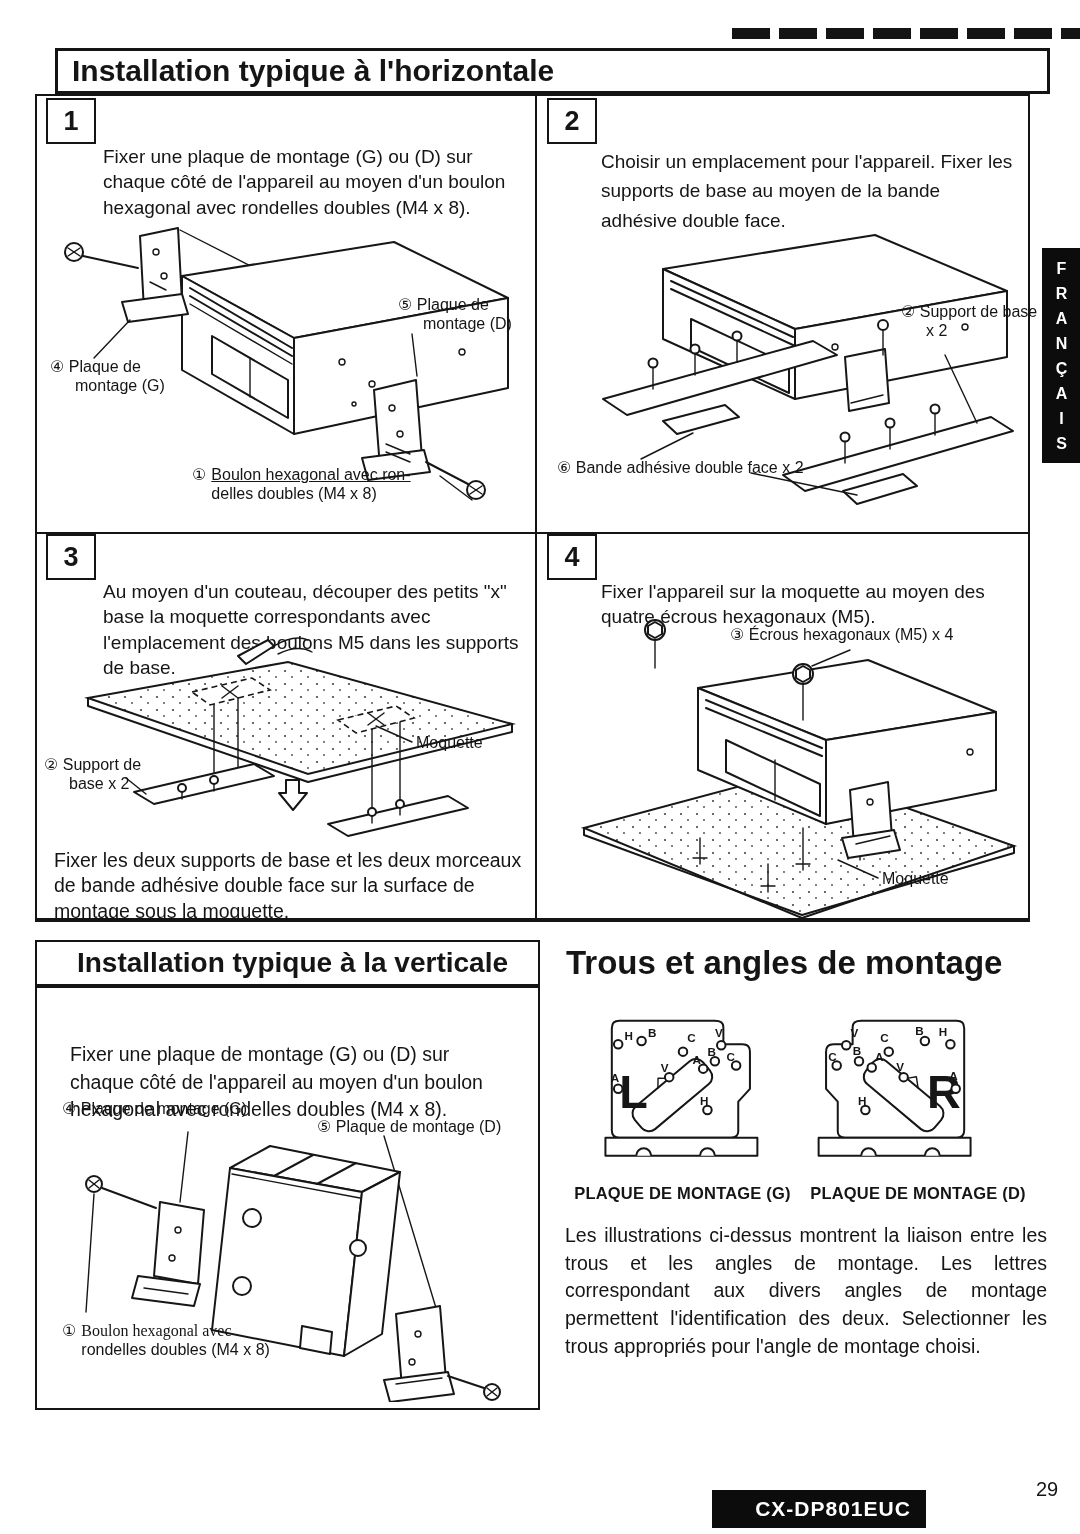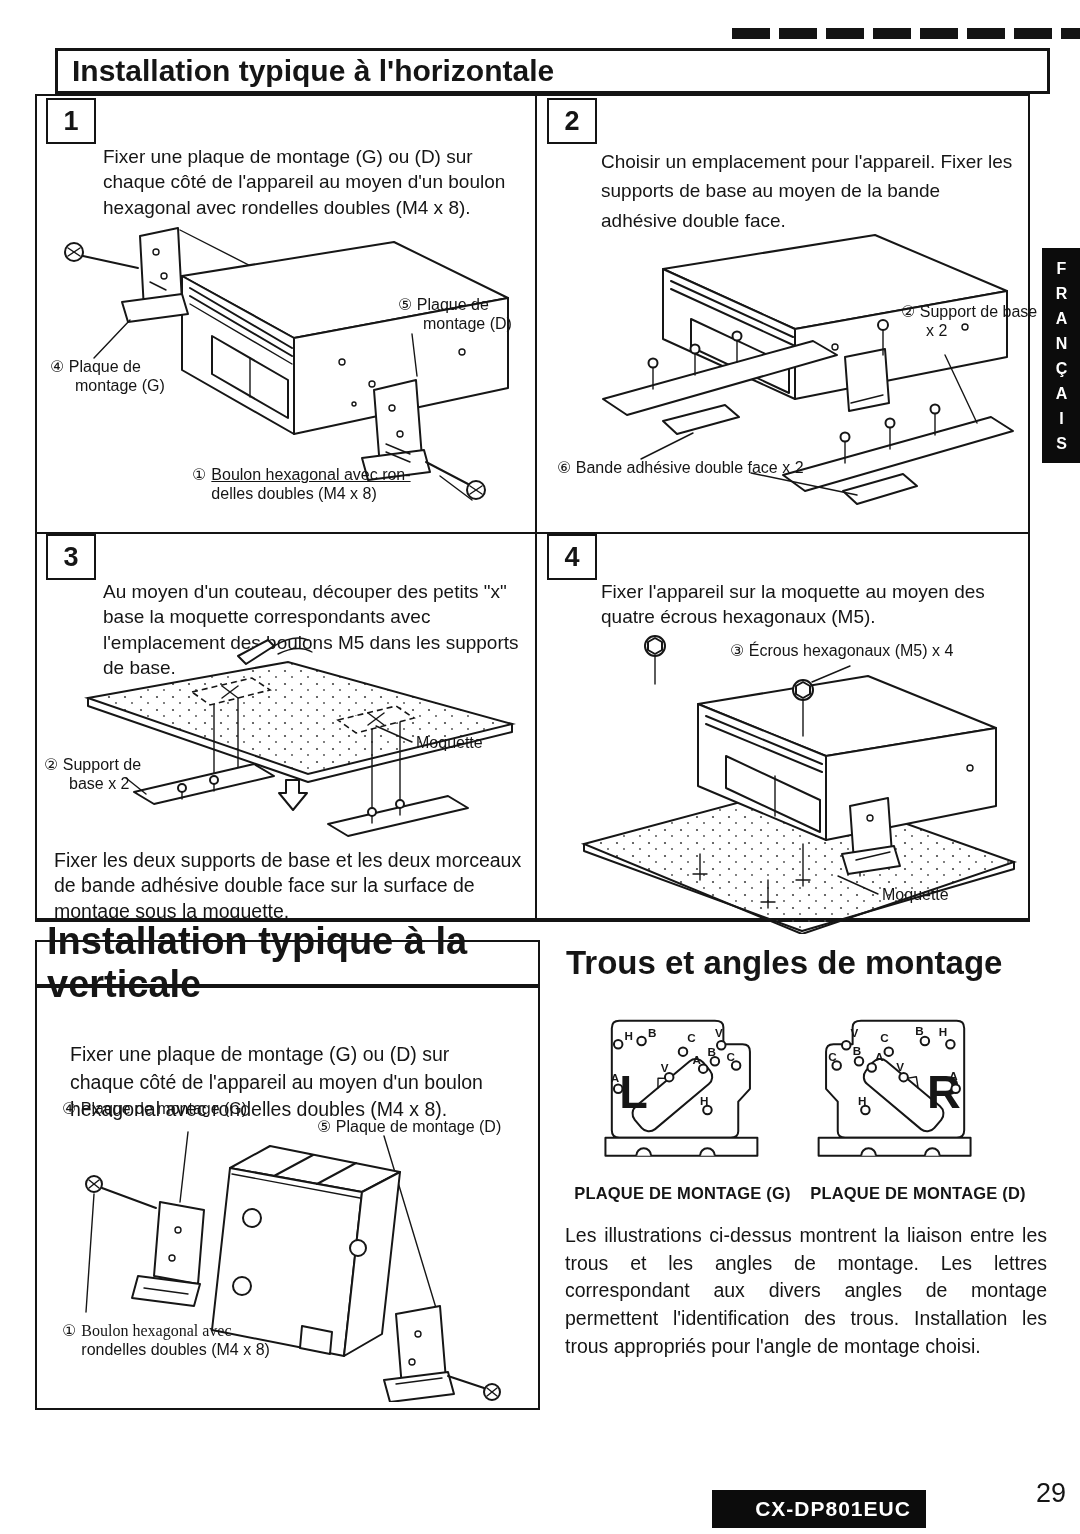--- a/index.html
+++ b/index.html
@@ -22,21 +22,21 @@
   .caption{font-size:19.5px;line-height:1.3;}
   .platecap{font-weight:bold;font-size:16.5px;text-align:center;letter-spacing:.2px;}
   .para{font-size:19.5px;line-height:1.42;text-align:justify;}
   .lettertext{font-size:11px;font-weight:bold;fill:#161616;font-family:"Liberation Sans","DejaVu Sans",sans-serif;}
   .bigletter{font-size:44px;font-weight:bold;fill:#161616;font-family:"Liberation Sans","DejaVu Sans",sans-serif;}
   .langtab{background:#0c0c0c;color:#fff;writing-mode:vertical-rl;text-orientation:upright;
            font-weight:bold;font-size:16px;letter-spacing:8px;display:flex;align-items:center;
            justify-content:flex-start;padding-top:12px;box-sizing:border-box;}
   .modelbox{background:#0c0c0c;color:#fff;font-weight:bold;font-size:21px;letter-spacing:1px;
             display:flex;align-items:center;justify-content:center;padding-left:28px;}
-  .pagenum{font-size:27px;}
+  .pagenum{font-size:20px;}
   .artifact{background:repeating-linear-gradient(90deg,#141414 0 38px,rgba(0,0,0,0) 38px 47px);}
 </style>
 </head>
 <body>
 
 <div class="page">
 
   <div class="abs artifact" style="left:732px;top:28px;width:348px;height:11px;"></div>
 
   <div class="abs hdrbox" style="left:35px;top:48px;width:995px;height:46px;box-sizing:border-box;padding-left:14px;font-size:30px;margin-left:20px;">
@@ -224,21 +224,21 @@
       </svg>
       <div class="abs dlabel" style="left:374px;top:106px;width:95px;">Moquette</div>
       <div class="abs dlabel hang" style="left:2px;top:128px;width:110px;">
         <span>②</span>
         <span>Support de base x 2</span>
       </div>
     </div>
 
     <div class="abs caption" style="left:17px;top:752px;width:470px;">Fixer les deux supports de base et les deux morceaux de bande adhésive double face sur la surface de montage sous la moquette.</div>
 
-    <div class="abs" style="left:513px;top:522px;width:475px;height:316px;">
+    <div class="abs" style="left:513px;top:506px;width:475px;height:316px;">
       <svg viewBox="0 0 475 316" width="475" height="316">
         <defs>
           <pattern id="dots4" width="16" height="13" patternUnits="userSpaceOnUse">
             <circle cx="3" cy="4" r="1.1" fill="#444"></circle>
             <circle cx="10" cy="10" r="0.9" fill="#444"></circle>
           </pattern>
         </defs>
         <polygon points="34,226 250,168 464,244 252,316" fill="url(#dots4)" stroke="#161616" stroke-width="2"></polygon>
         <path class="ln" d="M34,226 L34,233 L252,313 L464,251 L464,244" fill="none"></path>
 
@@ -278,21 +278,21 @@
         <line class="ln thin" x1="328" y1="276" x2="288" y2="258"></line>
       </svg>
       <div class="abs dlabel" style="left:180px;top:24px;width:280px;">
         <span>③</span>
         <span>Écrous hexagonaux (M5) x 4</span>
       </div>
       <div class="abs dlabel" style="left:332px;top:268px;width:95px;">Moquette</div>
     </div>
   </div>
 
-  <div class="abs hdrbox" style="left:35px;top:940px;width:505px;height:48px;box-sizing:border-box;padding-left:10px;font-size:38px;border-width:2.5px;border-bottom-width:4px;justify-content:center;">
+  <div class="abs hdrbox" style="left:35px;top:940px;width:505px;height:48px;box-sizing:border-box;padding-left:10px;font-size:28px;border-width:2.5px;border-bottom-width:4px;justify-content:center;">
     <span>Installation typique à la verticale</span>
   </div>
   <div class="abs secbox" style="left:35px;top:988px;width:505px;height:422px;box-sizing:border-box;border-top-width:0;">
     <div class="abs steptxt" style="left:33px;top:16px;width:422px;font-size:19.5px;line-height:1.42;">Fixer une plaque de montage (G) ou (D) sur chaque côté de l'appareil au moyen d'un boulon hexagonal avec rondelles doubles (M4 x 8).</div>
 
     <div class="abs dlabel" style="left:25px;top:112px;width:230px;">
       <span>④</span>
       <span>Plaque de montage (G)</span>
     </div>
     <div class="abs dlabel" style="left:280px;top:130px;width:225px;">
@@ -418,21 +418,21 @@
           <text class="lettertext" x="133" y="64">A</text>
         <circle class="lnf" cx="54" cy="92" r="4"></circle>
           <text class="lettertext" x="47" y="87">H</text>
       </g>
     </svg>
   </div>
 
   <div class="abs platecap" style="left:570px;top:1184px;width:225px;">PLAQUE DE MONTAGE (G)</div>
   <div class="abs platecap" style="left:798px;top:1184px;width:240px;">PLAQUE DE MONTAGE (D)</div>
 
-  <div class="abs para" style="left:565px;top:1222px;width:482px;">Les illustrations ci-dessus montrent la liaison entre les trous et les angles de montage. Les lettres correspondant aux divers angles de montage permettent l'identification des trous. Installation les trous appropriés pour l'angle de montage choisi.</div>
+  <div class="abs para" style="left:565px;top:1222px;width:482px;">Les illustrations ci-dessus montrent la liaison entre les trous et les angles de montage. Les lettres correspondant aux divers angles de montage permettent l'identification des deux. Selectionner les trous appropriés pour l'angle de montage choisi.</div>
 
   <div class="abs langtab" style="left:1042px;top:248px;width:38px;height:215px;">
     <span>FRANÇAIS</span>
   </div>
 
   <div class="abs modelbox" style="left:712px;top:1490px;width:186px;height:38px;">
     <span>CX-DP801EUC</span>
   </div>
   <div class="abs pagenum" style="left:1036px;top:1478px;">29</div>
 

